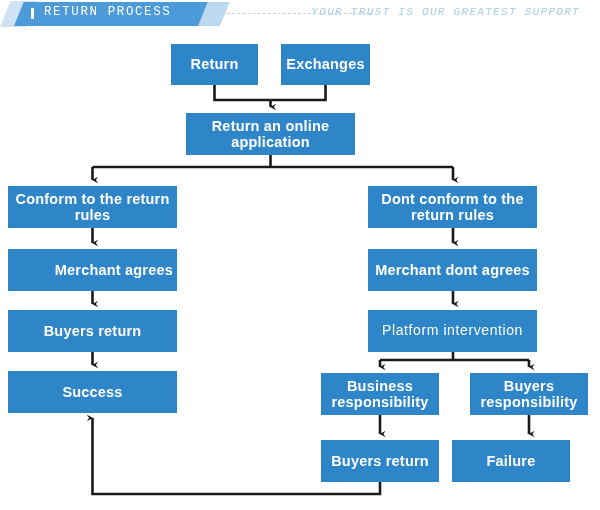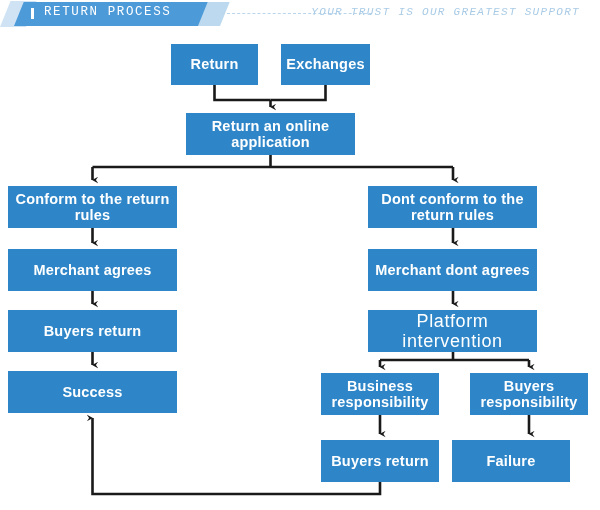--- a/index.html
+++ b/index.html
@@ -48,21 +48,21 @@
   #canvas{position:absolute;left:0;top:28px;width:600px;height:482px;}
   #lines{position:absolute;left:0;top:0;width:600px;height:482px;}
 
   .node{
     position:absolute;background:#2e86c8;color:#ffffff;
     display:flex;align-items:center;justify-content:center;
     text-align:center;line-height:1.12;
     font-size:14.5px;font-weight:bold;letter-spacing:.2px;
     box-sizing:border-box;padding:2px 4px;
   }
-  .node.light{font-weight:400;letter-spacing:.6px;font-size:18px;}
+  .node.light{font-weight:400;letter-spacing:.6px;font-size:14px;}
   .node span{display:block;width:100%;}
 </style>
 </head>
 <body>
 
 <div id="header">
   <div class="hdr-slash"></div>
   <div class="hdr-band"></div>
   <div class="hdr-band2"></div>
   <div class="hdr-tick"></div>
@@ -117,21 +117,21 @@
   <div class="node" style="left:281px;top:16px;width:89px;height:41px;">
       <span>Exchanges</span>
     </div>
   <div class="node" style="left:186px;top:85px;width:169px;height:42px;">
       <span>Return an online application</span>
     </div>
 
   <div class="node" style="left:8px;top:158px;width:169px;height:42px;">
       <span>Conform to the return rules</span>
     </div>
-  <div class="node" style="left:8px;top:221px;width:169px;height:42px;">
+  <div class="node" style="left:8px;top:221px;width:169px;height:42px;text-align:right;">
       <span>Merchant agrees</span>
     </div>
   <div class="node" style="left:8px;top:282px;width:169px;height:42px;">
       <span>Buyers return</span>
     </div>
   <div class="node" style="left:8px;top:343px;width:169px;height:42px;">
       <span>Success</span>
     </div>
 
   <div class="node" style="left:368px;top:158px;width:169px;height:42px;">

